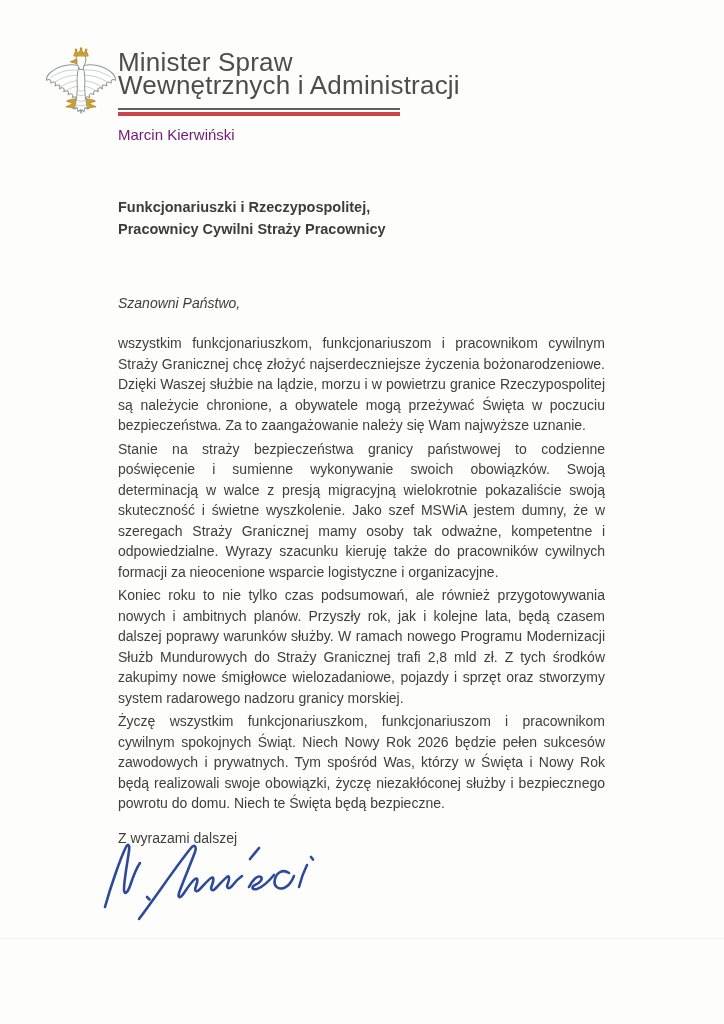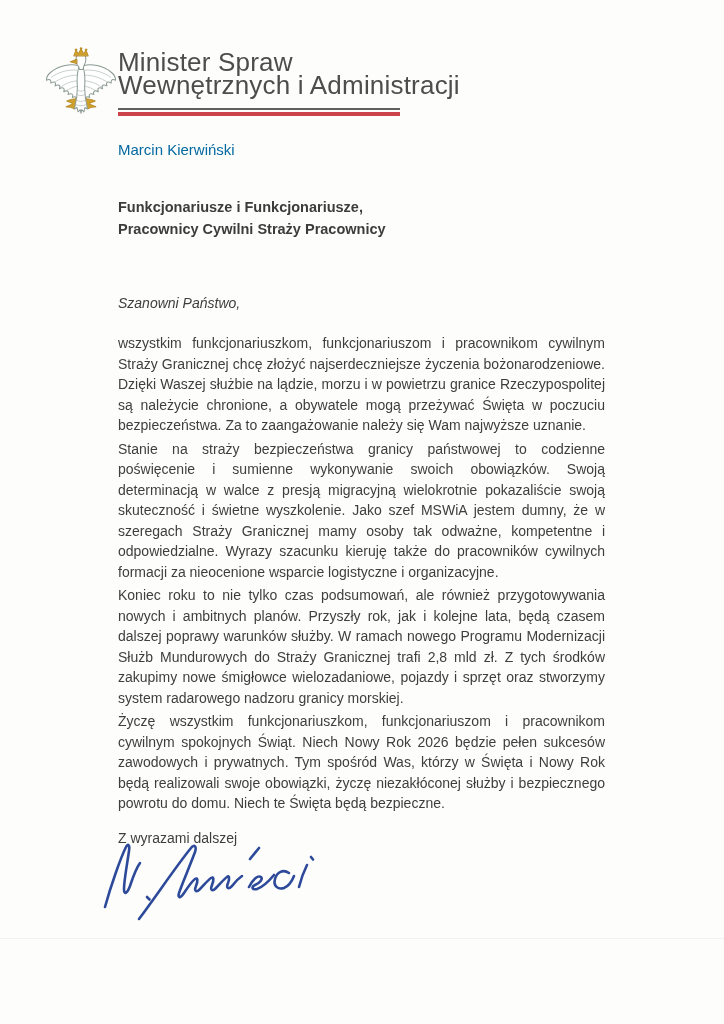--- a/index.html
+++ b/index.html
@@ -18,21 +18,21 @@
   .ministry-title {
     position:absolute; left:118px; top:51px;
     font-size:26px; line-height:23px; color:#4d4d4b;
     letter-spacing:0.2px; font-weight:400;
   }
   .header-rule { position:absolute; left:118px; top:108px; width:282px; }
   .header-rule .rule-gray { height:2px; background:#606060; }
   .header-rule .rule-red  { height:4px; background:#cc4449; margin-top:2px; }
   .minister-name {
     position:absolute; left:118px; top:126px;
-    font-size:15px; color:#0369a1;margin-top:15px;
+    font-size:15px; color:#701a75;
   }
   
   .letter {
     position:absolute; left:118px; top:196px; width:487px;
     font-size:14px;
   }
   .addressee { font-weight:bold; font-size:14.5px; line-height:22px; color:#3c3c3b; }
   .greeting  { margin-top:54px; font-style:italic; line-height:19px; }
   .body-paragraphs { margin-top:20px; }
   .body-paragraphs p {
@@ -86,21 +86,21 @@
 
   <div class="header-rule">
     <div class="rule-gray"></div>
     <div class="rule-red"></div>
   </div>
 
   <div class="minister-name">Marcin Kierwiński</div>
 
   <div class="letter">
     <div class="addressee">
-      <div>Funkcjonariusze i Funkcjonariusze,</div>
+      <div>Funkcjonariuszki i Rzeczypospolitej,</div>
       <div>Pracownicy Cywilni Straży Pracownicy</div>
     </div>
 
     <div class="greeting">Szanowni Państwo,</div>
 
     <div class="body-paragraphs">
       <p>wszystkim funkcjonariuszkom, funkcjonariuszom i pracownikom cywilnym Straży Granicznej chcę złożyć najserdeczniejsze życzenia bożonarodzeniowe.  Dzięki Waszej służbie na lądzie, morzu i w powietrzu granice Rzeczypospolitej są należycie chronione, a obywatele mogą przeżywać Święta w poczuciu bezpieczeństwa. Za to zaangażowanie należy się Wam najwyższe uznanie.</p>
       <p>Stanie na straży bezpieczeństwa granicy państwowej to codzienne poświęcenie i sumienne wykonywanie swoich obowiązków. Swoją determinacją w walce z presją migracyjną wielokrotnie pokazaliście swoją skuteczność i świetne wyszkolenie. Jako szef MSWiA jestem dumny, że w szeregach Straży Granicznej mamy osoby tak odważne, kompetentne i odpowiedzialne. Wyrazy szacunku kieruję także do pracowników cywilnych formacji za nieocenione wsparcie logistyczne i organizacyjne.</p>
       <p>Koniec roku to nie tylko czas podsumowań, ale również przygotowywania nowych i ambitnych planów. Przyszły rok, jak i kolejne lata, będą czasem dalszej poprawy warunków służby. W ramach nowego Programu Modernizacji Służb Mundurowych do Straży Granicznej trafi 2,8 mld zł. Z tych środków zakupimy nowe śmigłowce wielozadaniowe, pojazdy i sprzęt oraz stworzymy system radarowego nadzoru granicy morskiej.</p>
       <p>Życzę wszystkim funkcjonariuszkom, funkcjonariuszom i pracownikom cywilnym spokojnych Świąt. Niech Nowy Rok 2026 będzie pełen sukcesów zawodowych i prywatnych. Tym spośród Was, którzy w Święta i Nowy Rok będą realizowali swoje obowiązki, życzę niezakłóconej służby i bezpiecznego powrotu do domu. Niech te Święta będą bezpieczne.</p>

